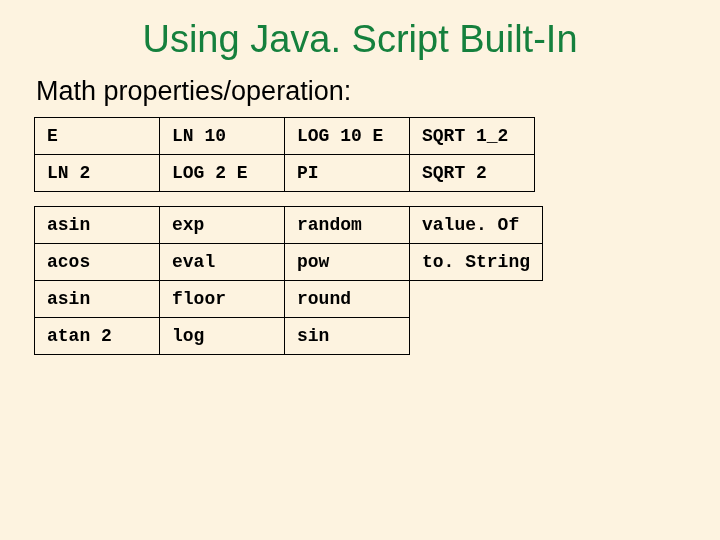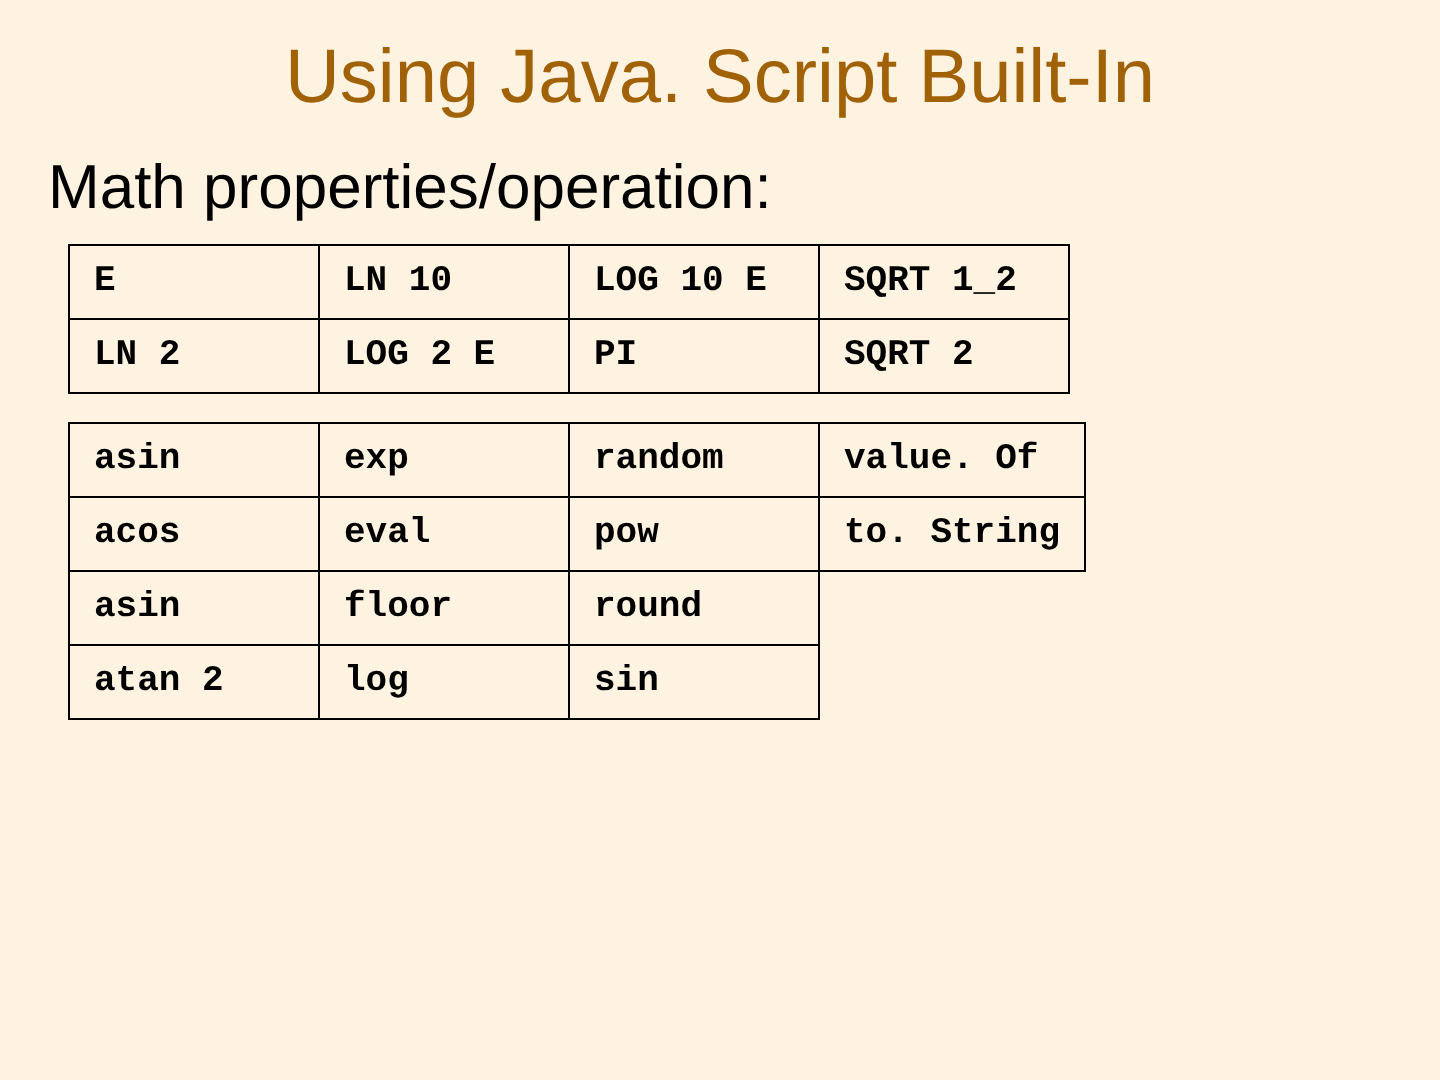--- a/index.html
+++ b/index.html
@@ -13,29 +13,29 @@
   }
   .slide {
     width: 720px;
     height: 540px;
     box-sizing: border-box;
     padding: 12px 20px 20px 20px;
   }
   .title {
     font-size: 38px;
     text-align: center;
-    color: #a16207;
+    color: #15803d;
     line-height: 1.15;
     margin: 6px 0 14px 0;
     font-weight: normal;
   }
   .subheading {
-    font-size: 31px;
+    font-size: 27px;
     color: #000;
-    margin: 0 0 10px 4px;
+    margin: 0 0 10px 16px;
     font-weight: normal;
   }
   table {
     border-collapse: collapse;
     margin-left: 14px;
     margin-bottom: 14px;
   }
   td {
     border: 1px solid #000;
     font-family: "Courier New", Courier, monospace;

